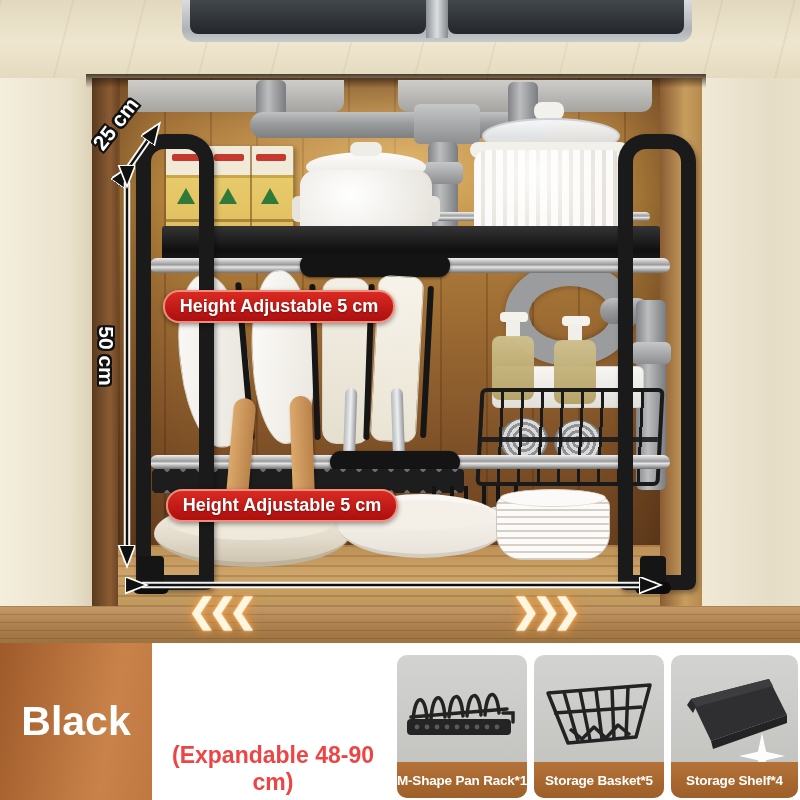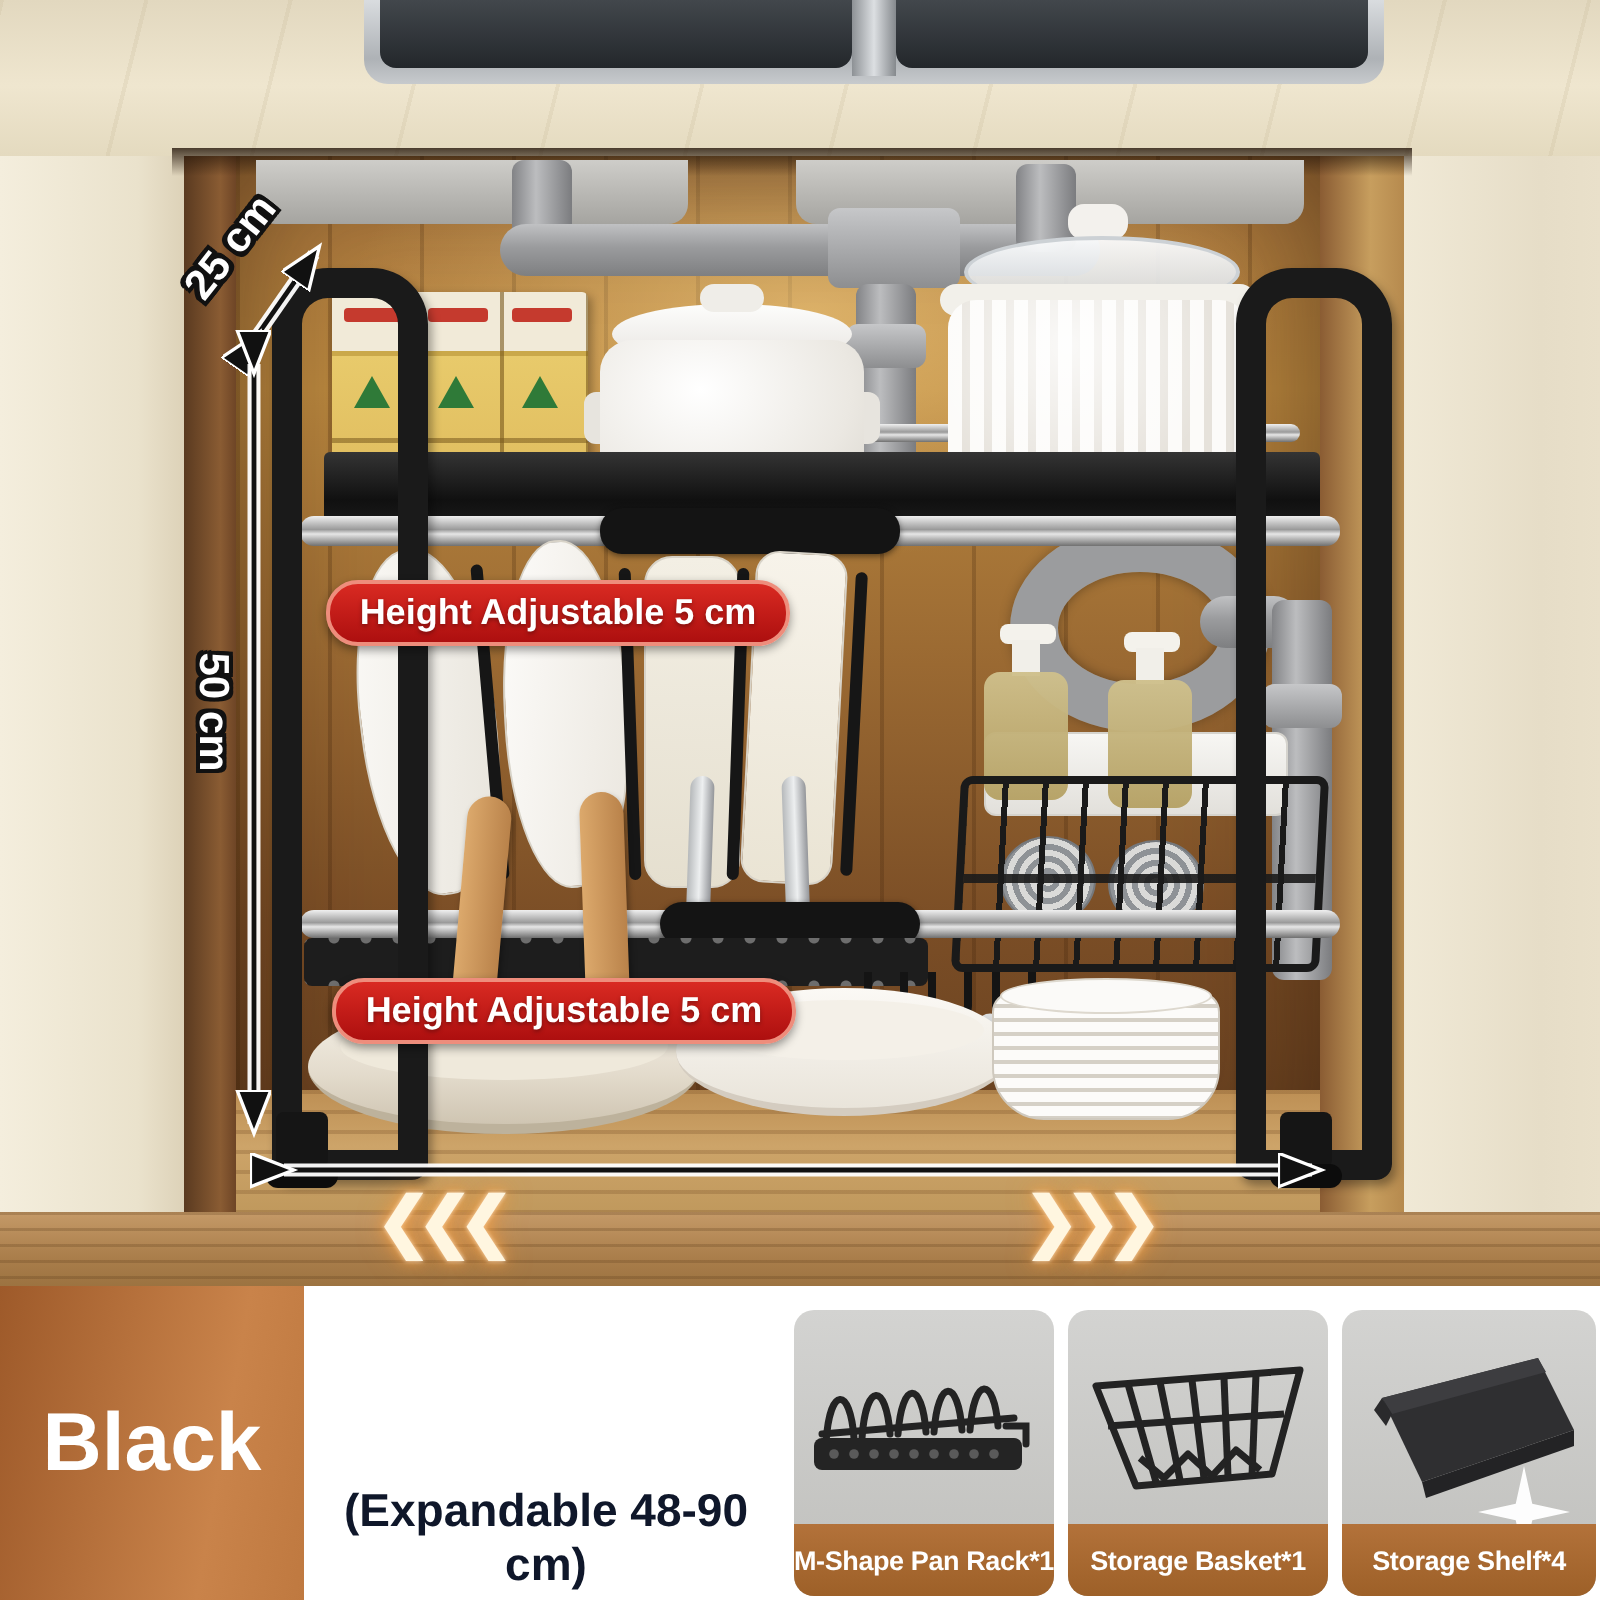--- a/index.html
+++ b/index.html
@@ -154,21 +154,21 @@
   .chev-left{left:188px;top:594px;}
   .chev-right{left:512px;top:594px;}
   .expand-label{left:250px;top:599px;width:280px;text-align:center;font-size:21px;font-weight:bold;}
   svg.arrows{left:0;top:0;pointer-events:none;}
 
   
   .footer{left:0;top:643px;width:800px;height:157px;background:#ffffff;}
   .variant{left:0;top:0;width:152px;height:157px;display:flex;flex-direction:column;justify-content:center;
     align-items:center;background:linear-gradient(100deg,#9e5a2a 0%,#c9834a 70%,#bf7940 100%);
     color:#fff;font-weight:bold;font-size:41px;line-height:1.2;text-align:center;}
-  .note{left:150px;top:99px;width:246px;text-align:center;font-size:23px;font-weight:bold;color:#0f172a;}
+  .note{left:150px;top:99px;width:246px;text-align:center;font-size:23px;font-weight:bold;color:#ef4444;}
   .card{top:12px;width:130px;height:143px;border-radius:10px;overflow:hidden;
     background:linear-gradient(180deg,#d3d3d1,#bfbfbc);}
   .card.c1{left:397px;}
   .card.c2{left:534px;}
   .card.c3{left:671px;width:127px;}
   .card-art{position:relative;width:100%;height:107px;}
   .card-cap{position:absolute;left:0;bottom:0;width:100%;height:36px;display:flex;align-items:center;
     justify-content:center;background:linear-gradient(180deg,#b3723a,#9d6028);color:#fff;
     font-size:13.5px;font-weight:bold;letter-spacing:-0.2px;white-space:nowrap;}
   .sparkle{left:68px;top:78px;width:46px;height:46px;background:#ffffff;
@@ -348,21 +348,21 @@
             <line x1="30" y1="37" x2="44" y2="86"></line>
             <line x1="46" y1="36" x2="56" y2="85"></line>
             <line x1="62" y1="35" x2="68" y2="84"></line>
             <line x1="78" y1="34" x2="80" y2="83"></line>
             <line x1="94" y1="32" x2="92" y2="83"></line>
             <polyline points="36,74 48,84 60,72 72,83 84,70 96,80"></polyline>
             <line x1="20" y1="58" x2="108" y2="52"></line>
           </g>
         </svg>
       </div>
-      <div class="card-cap">Storage Basket*1</div>
+      <div class="card-cap">Storage Basket*5</div>
     </div>
 
     <div class="abs card c3">
       <div class="card-art">
         <svg width="127" height="107" viewBox="0 0 127 107">
           <polygon points="20,44 98,24 116,60 40,86" fill="#2f2f31"></polygon>
           <polygon points="20,44 98,24 102,31 25,52" fill="#3d3d40"></polygon>
           <polygon points="40,86 116,60 116,68 42,94" fill="#232325"></polygon>
           <polygon points="20,44 25,52 22,58 16,50" fill="#2a2a2c"></polygon>
         </svg>

